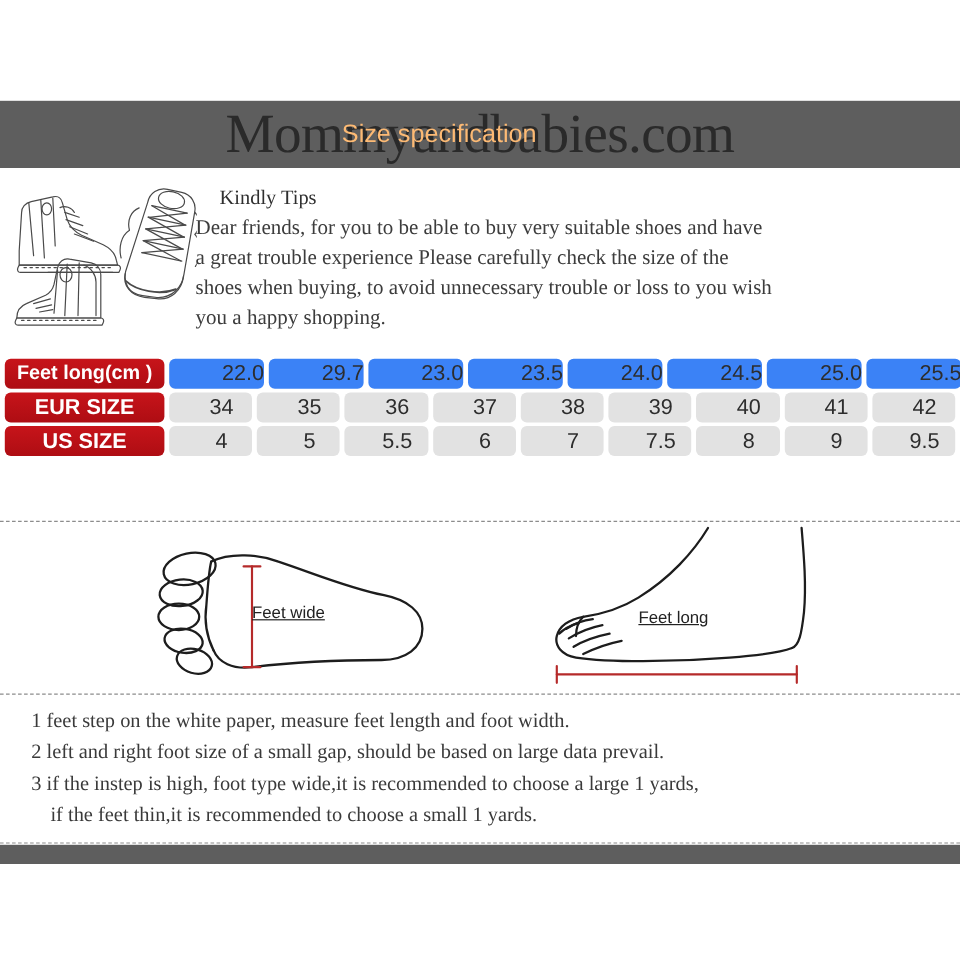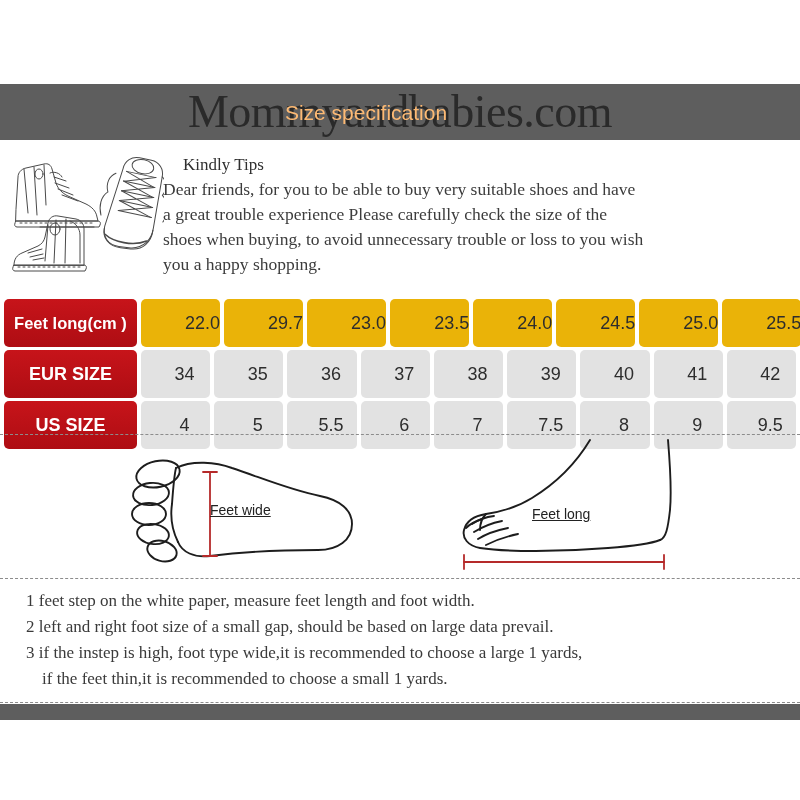--- a/index.html
+++ b/index.html
@@ -92,21 +92,21 @@
   .size-table {
     position: absolute;
     left: 4px;
     top: 299px;
     width: 792px;
   }
   .size-row {
     display: flex;
     align-items: stretch;
     margin-bottom: 3px;
-    height: 48px;
+    height: 25px;
   }
   .row-label {
     width: 133px;
     flex: 0 0 133px;
     background: linear-gradient(180deg, #c7141a 0%, #ae0d13 100%);
     border-radius: 5px;
     color: #ffffff;
     font-size: 18px;
     font-weight: bold;
     display: flex;
@@ -128,21 +128,21 @@
     margin-right: 4px;
     border-radius: 5px;
     display: flex;
     align-items: center;
     justify-content: center;
     font-size: 18px;
     color: #2d2d2d;
     box-sizing: border-box;
   }
   .cell:last-child { margin-right: 0; }
-  .row-head .cell { background: #eab308; padding-left: 44px; }
+  .row-head .cell { background: #3b82f6; padding-left: 44px; }
   .row-eur .cell, .row-us .cell { background: #e2e2e2; padding-left: 18px; }
 
   
   .divider {
     position: absolute;
     left: 0;
     width: 800px;
     height: 0;
     border-top: 1px dashed #8c8c8c;
   }

